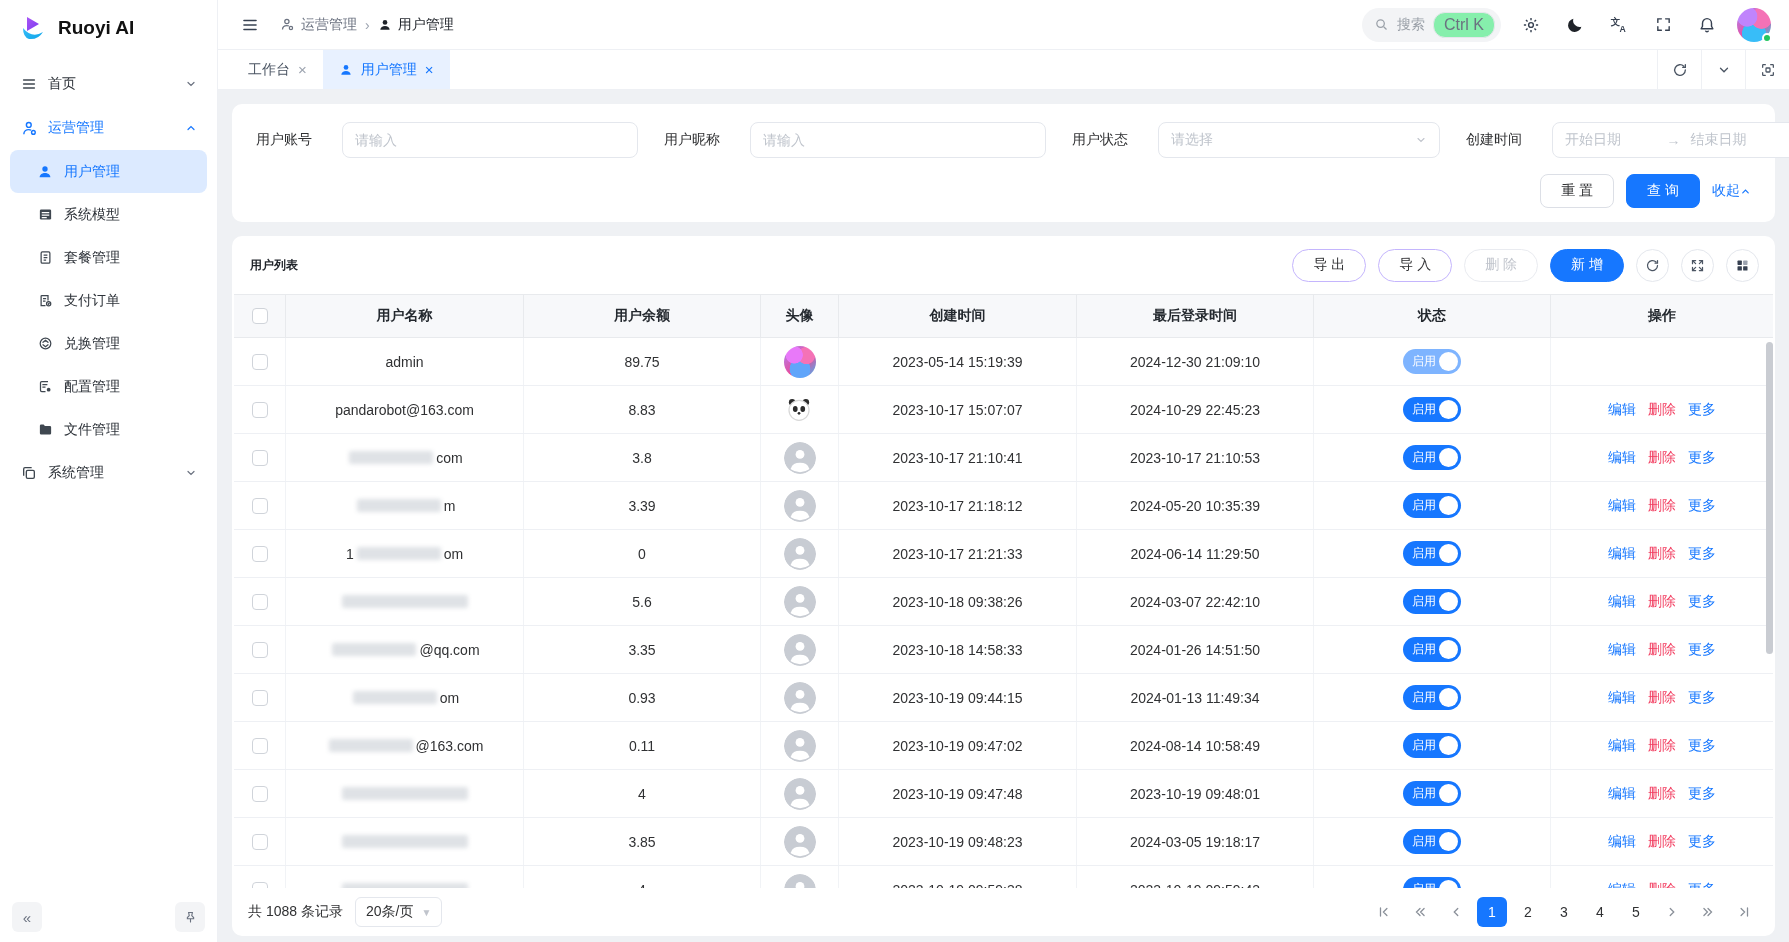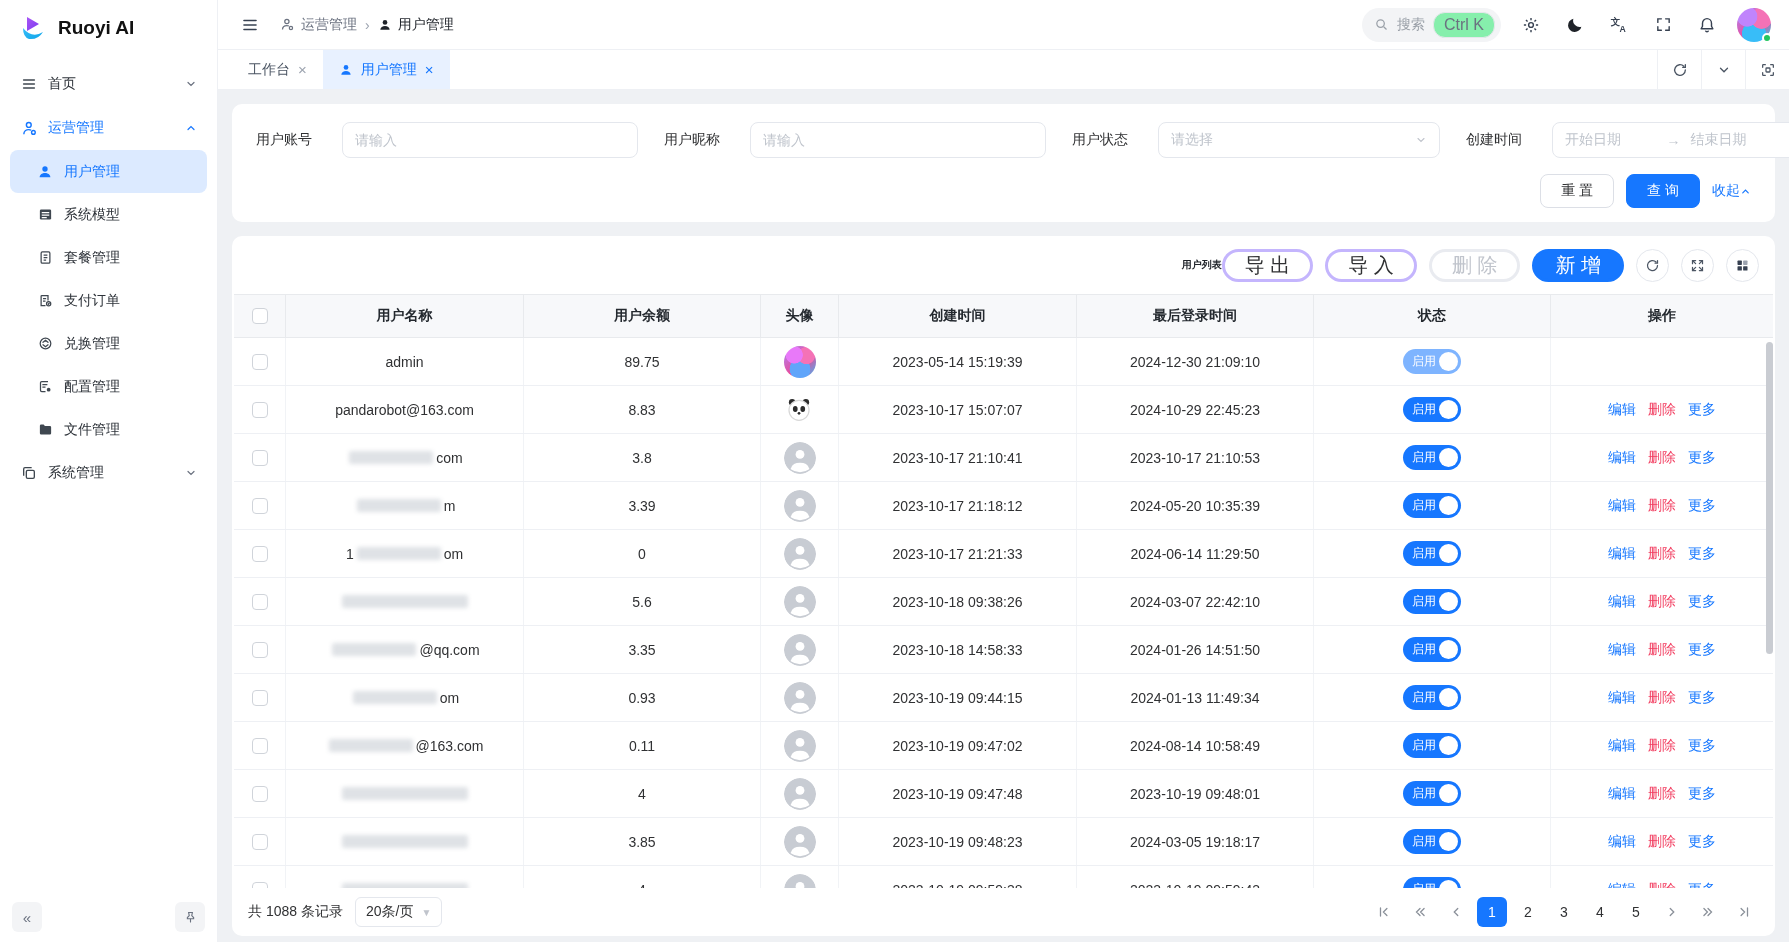--- a/index.html
+++ b/index.html
@@ -82,23 +82,23 @@
   .f-date{height:36px;border:1px solid #e4e7ed;border-radius:8px;padding:0 12px;width:268px;display:flex;align-items:center;gap:10px;color:var(--placeholder);cursor:pointer;background:#fff;}
   .f-date .dp{flex:1;}
   .btn-row{display:flex;align-items:center;justify-content:flex-end;gap:12px;margin-top:16px;}
   .btn{height:34px;padding:0 20px;border-radius:8px;border:1px solid #dcdfe6;background:#fff;color:#303133;font-size:14px;cursor:pointer;display:inline-flex;align-items:center;justify-content:center;}
   .btn.primary{background:var(--primary);border-color:var(--primary);color:#fff;}
   .link-btn{color:var(--primary);display:inline-flex;align-items:center;cursor:pointer;}
 
   
   .table-card{display:flex;flex-direction:column;}
   .card-head{height:58px;display:flex;align-items:center;padding:0 16px 0 18px;}
-  .card-title{font-size:10px;font-weight:600;color:var(--text);flex:1;text-align:right;}
+  .card-title{font-size:12px;font-weight:600;color:var(--text);flex:1;}
   .toolbar{display:flex;align-items:center;gap:12px;}
-  .pill-btn{height:33px;padding:0 20px;border-radius:17px;border:3px solid #c4b5fd;background:#fff;color:#303133;font-size:20px;cursor:pointer;}
+  .pill-btn{height:33px;padding:0 20px;border-radius:17px;border:1px solid #c4b5fd;background:#fff;color:#303133;font-size:14px;cursor:pointer;}
   .pill-btn.disabled{color:#c0c4cc;border-color:#e9ebf0;cursor:not-allowed;}
   .pill-btn.primary{background:var(--primary);border-color:var(--primary);color:#fff;}
   .circ-btn{width:33px;height:33px;border-radius:50%;border:1px solid #e4e7ed;background:#fff;color:#4b5563;display:flex;align-items:center;justify-content:center;cursor:pointer;}
 
   .table-viewport{height:594px;overflow:hidden;position:relative;margin:0 2px;}
   .thead{display:grid;grid-template-columns:var(--cols);background:#f7f8fa;border-top:1px solid #e8eaed;border-bottom:1px solid #e8eaed;height:44px;}
   .th{display:flex;align-items:center;justify-content:center;font-weight:700;color:#24292f;border-right:1px solid #e8eaed;font-size:14px;}
   .th:last-child{border-right:none;}
   .trow{display:grid;grid-template-columns:var(--cols);height:48px;border-bottom:1px solid var(--border-light);background:#fff;}
   .td{display:flex;align-items:center;justify-content:center;border-right:1px solid #f1f3f6;color:#303133;overflow:hidden;}

